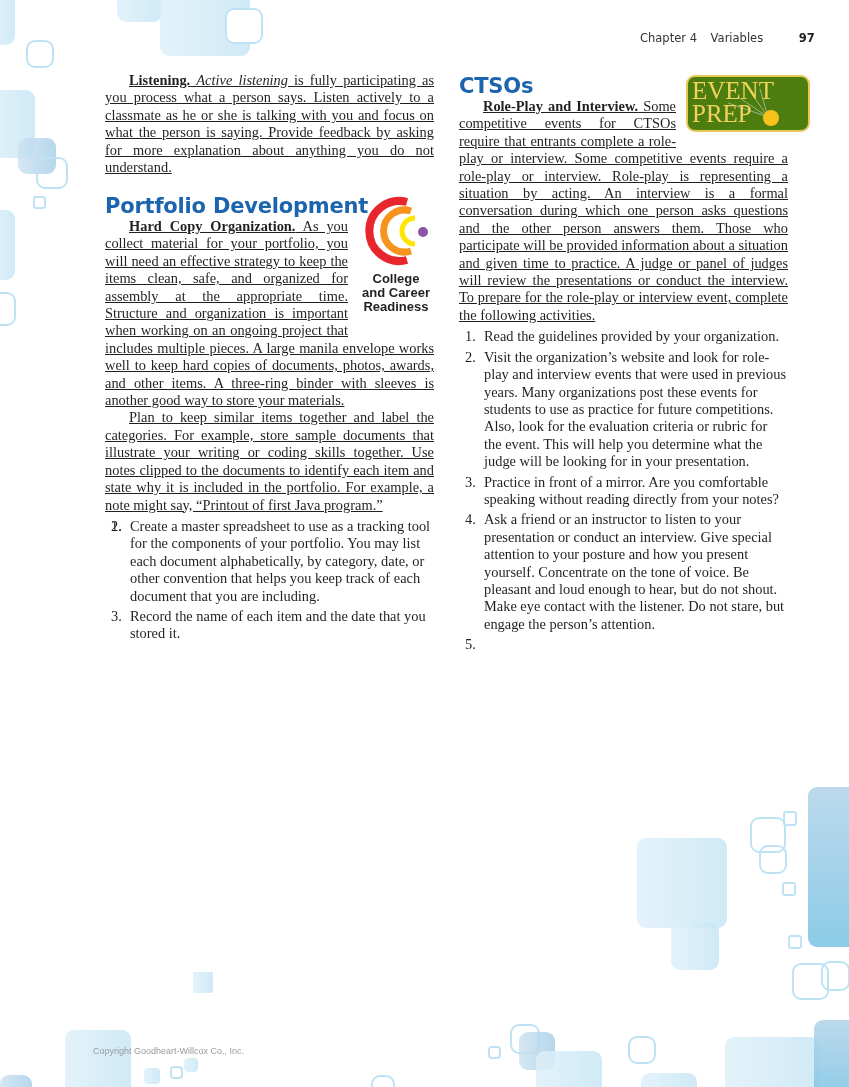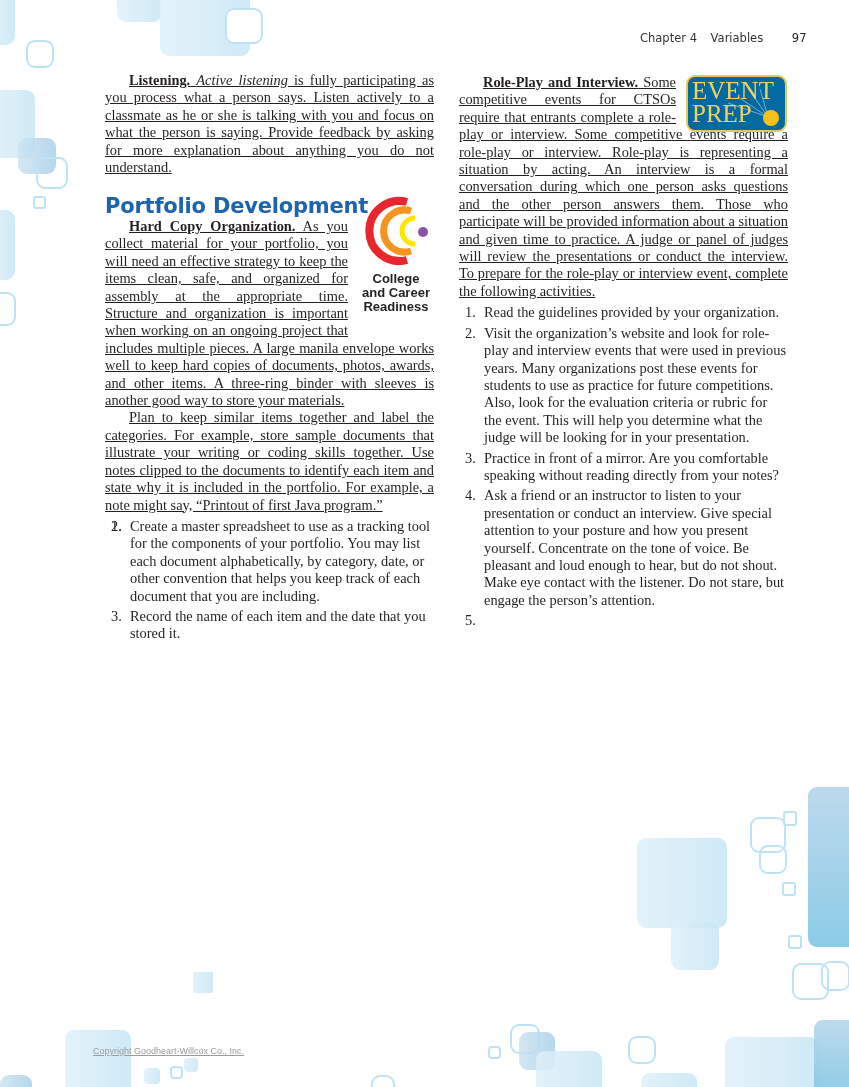--- a/index.html
+++ b/index.html
@@ -4,33 +4,33 @@
 <style>
   html, body { margin:0; padding:0; }
   body { width:849px; height:1087px; position:relative; overflow:hidden; background:#ffffff; font-family:"Liberation Serif", "DejaVu Serif", serif; color:#231f20; }
   .deco { position:absolute; border-radius:9px; }
   .fill { background:linear-gradient(90deg, #dff0f9, #c7e6f5); opacity:0.85; }
   .fill2 { background:linear-gradient(90deg, #cde3f1, #a9d0e8); opacity:0.85; }
   .fill3 { background:linear-gradient(180deg, #b5d5ea, #7fc6e4); opacity:0.9; }
   .outline { border:2px solid #bfe3f4; background:transparent; }
   .header { position:absolute; top:31px; left:640px; font-family:"DejaVu Sans", sans-serif; font-size:11.5px; color:#333; }
   .header span { display:inline-block; }
-  .header .pg { font-weight:normal; margin-left:25px; color:#231f20; }
+  .header .pg { font-weight:bold; margin-left:32px; color:#231f20; }
   .header .var { margin-left:10px; }
   .col { position:absolute; font-size:14.4px; line-height:17.4px; text-align:justify; }
   .col p { margin:0;text-decoration:underline; }
   .indent { text-indent:24px; }
   h2 { margin:0; font-family:"DejaVu Sans", sans-serif; font-weight:bold; color:#1c64ad; font-size:21px; line-height:24px; letter-spacing:-0.2px; }
   ol { margin:4px 0 0 0; padding:0; list-style:none; text-align:left; }
   ol li { position:relative; padding-left:25px; margin-bottom:3px; }
   ol li .num { position:absolute; left:6px; top:0; }
   .ccr { position:absolute; left:355px; top:196px; width:82px; text-align:center; font-family:"Liberation Sans", sans-serif; font-weight:bold; font-size:13px; line-height:14px; color:#231f20; }
-  .event { position:absolute; left:686px; top:75px; width:101px; height:57px; background:#0369a1; border:2px solid #e9c85a; border-radius:9px; box-sizing:border-box; overflow:hidden; }
+  .event { position:absolute; left:686px; top:75px; width:124px; height:57px; background:#4d7c0f; border:2px solid #e9c85a; border-radius:9px; box-sizing:border-box; overflow:hidden; }
   .event .t { position:absolute; font-family:"Liberation Serif", serif; color:#f1d35c; font-size:25px; line-height:22px; letter-spacing:0px; }
-  .copyright { position:absolute; left:93px; top:1046px; font-family:"Liberation Sans", sans-serif; font-size:9px; color:#9b9b9b;text-decoration:underline; }
+  .copyright { position:absolute; left:93px; top:1046px; font-family:"Liberation Sans", sans-serif; font-size:9px; color:#9b9b9b; }
 </style>
 </head>
 <body>
 
 <div>
   <div class="deco fill" style="left:-10px;top:-10px;width:25px;height:55px;"></div>
   <div class="deco outline" style="left:26px;top:40px;width:24px;height:24px;"></div>
   <div class="deco fill" style="left:117px;top:-10px;width:45px;height:32px;"></div>
   <div class="deco fill" style="left:160px;top:-10px;width:90px;height:66px;"></div>
   <div class="deco outline" style="left:225px;top:8px;width:34px;height:32px;background:#fff;"></div>
@@ -97,20 +97,21 @@
     <path d="M50 15 A21 21 0 1 0 50 55" fill="none" stroke="#f7941d" stroke-width="7"></path>
     <path d="M54 22 A13 13 0 1 0 54 48" fill="none" stroke="#ffe600" stroke-width="5"></path>
     <circle cx="62" cy="36" r="5" fill="#8b54a4"></circle>
   </svg>
   <div>College</div>
   <div>and Career</div>
   <div>Readiness</div>
 </div>
 
 <div class="col" style="left:459px;top:74px;width:329px;">
+  <h2>CTSOs</h2>
   <div style="float:right;width:108px;height:60px;margin:-22px 0 0 4px;"></div>
   <p class="indent"><b>Role-Play and Interview.</b><span> Some competitive events for CTSOs require that entrants complete a role-play or interview. Some competitive events require a role-play or interview. Role-play is representing a situation by acting. An interview is a formal conversation during which one person asks questions and the other person answers them. Those who participate will be provided information about a situation and given time to practice. A judge or panel of judges will review the presentations or conduct the interview. To prepare for the role-play or interview event, complete the following activities.</span></p>
   <ol>
     <li><span class="num">1.</span><span>Read the guidelines provided by your organization.</span></li>
     <li><span class="num">2.</span><span>Visit the organization’s website and look for role-play and interview events that were used in previous years. Many organizations post these events for students to use as practice for future competitions. Also, look for the evaluation criteria or rubric for the event. This will help you determine what the judge will be looking for in your presentation.</span></li>
     <li><span class="num">3.</span><span>Practice in front of a mirror. Are you comfortable speaking without reading directly from your notes?</span></li>
     <li><span class="num">4.</span><span>Ask a friend or an instructor to listen to your presentation or conduct an interview. Give special attention to your posture and how you present yourself. Concentrate on the tone of voice. Be pleasant and loud enough to hear, but do not shout. Make eye contact with the listener. Do not stare, but engage the person’s attention.</span></li>
     <li><span class="num">5.</span></li>
   </ol>
 </div>

